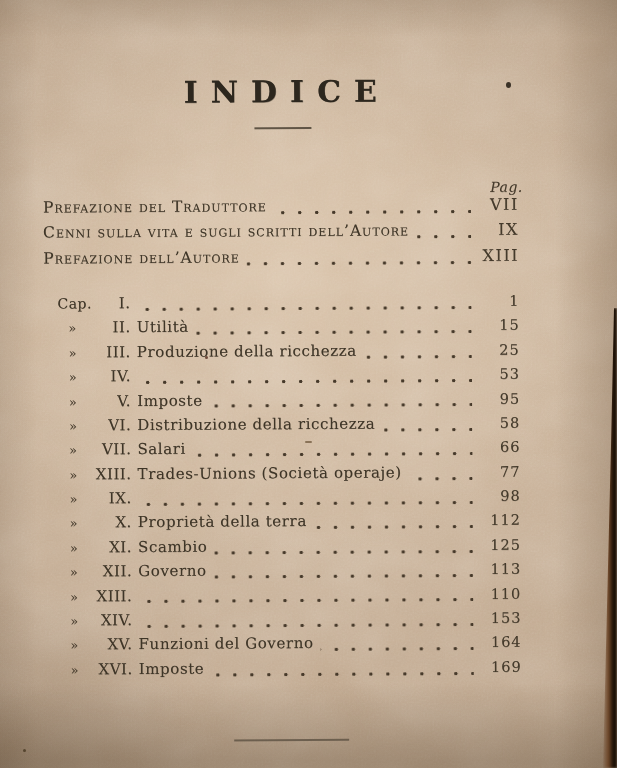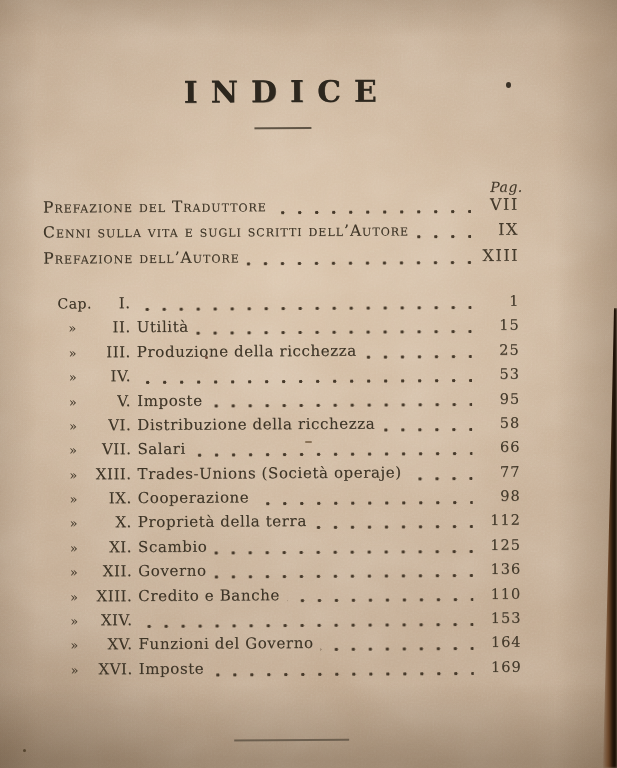--- a/index.html
+++ b/index.html
@@ -163,21 +163,20 @@
         <div class="row">
           <span class="capcol ditto">»</span>
           <span class="numcol">XIII.</span>
           <span class="chtitle">Trades-Unions (Società operaje)</span>
           <span class="leader"></span>
           <span class="pnum">77</span>
         </div>
         <div class="row">
           <span class="capcol ditto">»</span>
           <span class="numcol">IX.</span>
-          <span class="chtitle">Cooperazione</span>
           <span class="leader"></span>
           <span class="pnum">98</span>
         </div>
         <div class="row">
           <span class="capcol ditto">»</span>
           <span class="numcol">X.</span>
           <span class="chtitle">Proprietà della terra</span>
           <span class="leader"></span>
           <span class="pnum">112</span>
         </div>
@@ -186,26 +185,25 @@
           <span class="numcol">XI.</span>
           <span class="chtitle">Scambio</span>
           <span class="leader"></span>
           <span class="pnum">125</span>
         </div>
         <div class="row">
           <span class="capcol ditto">»</span>
           <span class="numcol">XII.</span>
           <span class="chtitle">Governo</span>
           <span class="leader"></span>
-          <span class="pnum">136</span>
+          <span class="pnum">113</span>
         </div>
         <div class="row">
           <span class="capcol ditto">»</span>
           <span class="numcol">XIII.</span>
-          <span class="chtitle">Credito e Banche</span>
           <span class="leader"></span>
           <span class="pnum">110</span>
         </div>
         <div class="row">
           <span class="capcol ditto">»</span>
           <span class="numcol">XIV.</span>
           <span class="leader"></span>
           <span class="pnum">153</span>
         </div>
         <div class="row">

